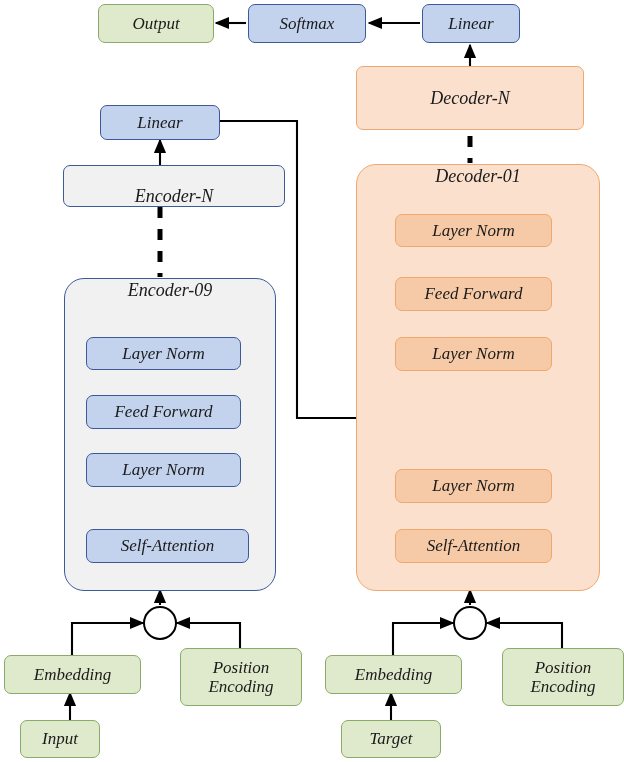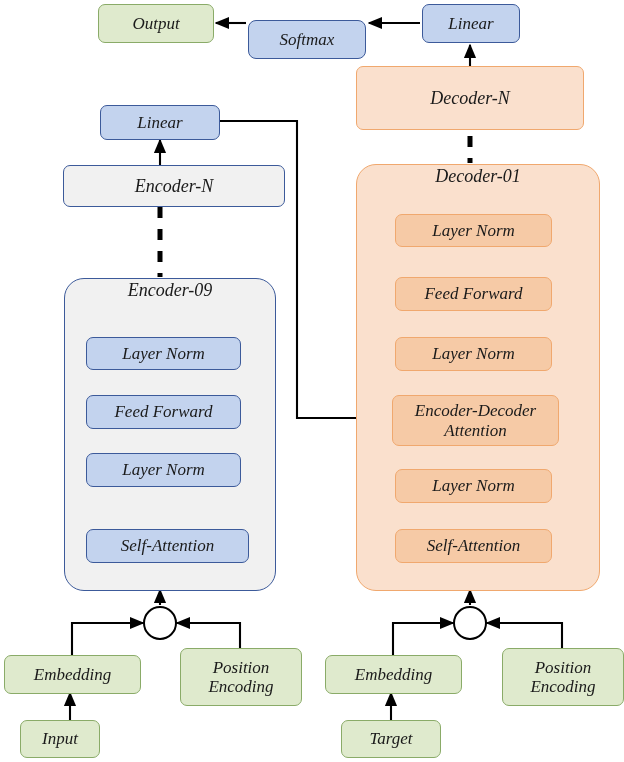--- a/index.html
+++ b/index.html
@@ -93,21 +93,21 @@
       <line x1="160" y1="606" x2="160" y2="640"></line>
       <line x1="453" y1="623" x2="487" y2="623"></line>
       <line x1="470" y1="606" x2="470" y2="640"></line>
     </g>
   </svg>
 
   <div class="box green" style="left:98px;top:4px;width:116px;height:39px;">
     <span class="lbl">Output</span>
   </div>
 
-  <div class="box blue" style="left:248px;top:20px;width:118px;height:39px;border-radius:8px;">
+  <div class="box blue" style="left:248px;top:4px;width:118px;height:39px;">
     <span class="lbl">Softmax</span>
   </div>
 
   <div class="box blue" style="left:422px;top:4px;width:98px;height:39px;">
     <span class="lbl">Linear</span>
   </div>
 
   <div class="box decbox" style="left:356px;top:66px;width:228px;height:64px;">
     <span class="lbl">Decoder-N</span>
   </div>
@@ -121,38 +121,34 @@
   </div>
 
   <div class="box orange" style="left:395px;top:277px;width:157px;height:34px;">
     <span class="lbl">Feed Forward</span>
   </div>
 
   <div class="box orange" style="left:395px;top:337px;width:157px;height:34px;">
     <span class="lbl">Layer Norm</span>
   </div>
 
-  <div class="box orange" style="left:392px;top:395px;width:167px;height:51px;">
-    <span class="lbl">Encoder-Decoder
-Attention</span>
-  </div>
 
   <div class="box orange" style="left:395px;top:469px;width:157px;height:34px;">
     <span class="lbl">Layer Norm</span>
   </div>
 
   <div class="box orange" style="left:395px;top:529px;width:157px;height:34px;">
     <span class="lbl">Self-Attention</span>
   </div>
 
   <div class="box blue" style="left:100px;top:105px;width:120px;height:35px;">
     <span class="lbl">Linear</span>
   </div>
 
-  <div class="box encbox" style="left:63px;top:165px;width:222px;height:42px;">
+  <div class="box encbox" style="left:63px;top:165px;width:222px;height:42px;align-items:flex-end;">
     <span class="lbl">Encoder-N</span>
   </div>
 
   <div class="box encbox container" style="left:64px;top:278px;width:212px;height:313px;">
     <span class="lbl">Encoder-09</span>
   </div>
 
   <div class="box blue" style="left:86px;top:337px;width:155px;height:33px;">
     <span class="lbl">Layer Norm</span>
   </div>

